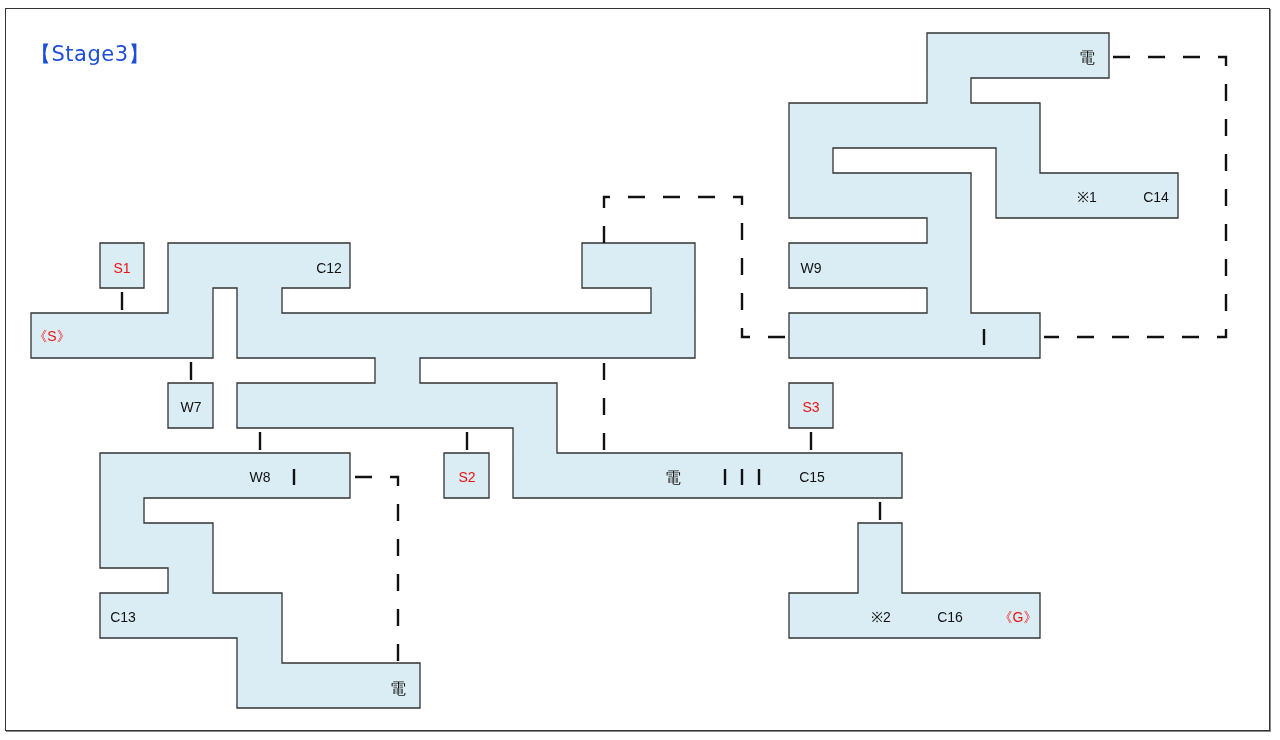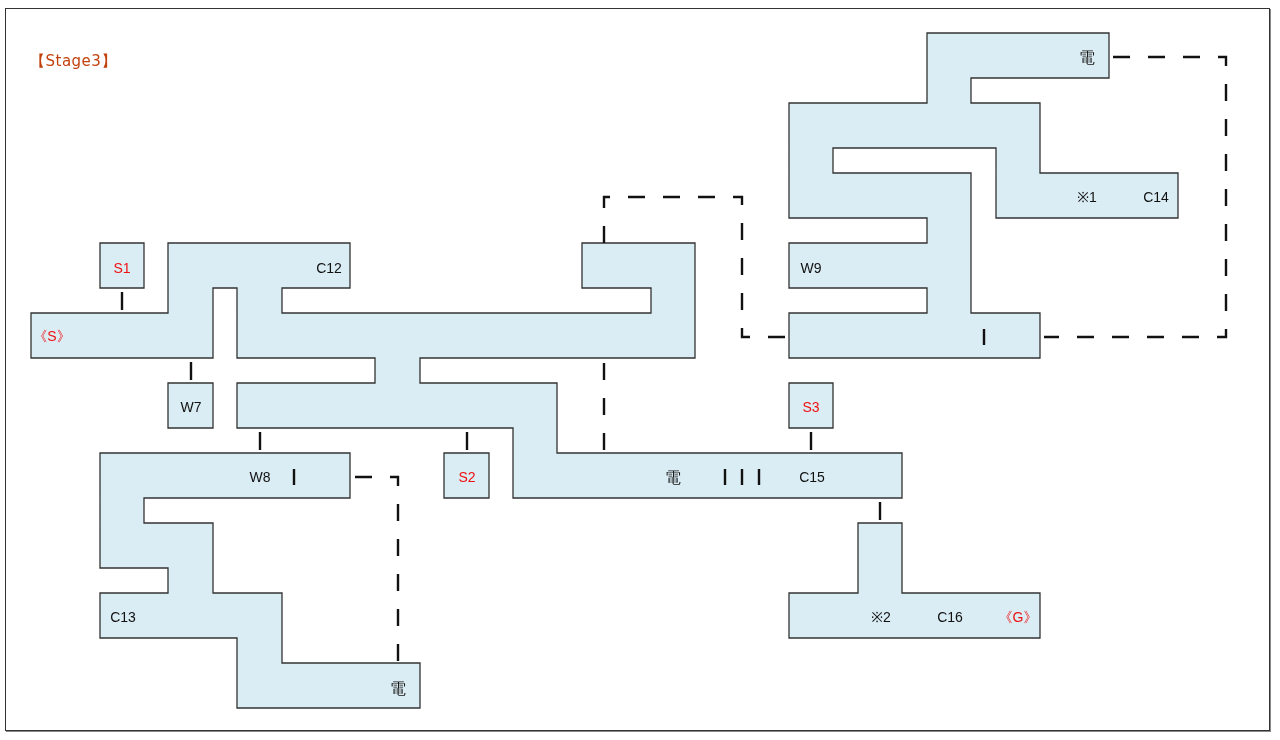--- a/index.html
+++ b/index.html
@@ -1,20 +1,20 @@
 <!DOCTYPE html>
 <html><head>
 <meta charset="utf-8">
 <style>
   html, body { margin: 0; padding: 0; background: #ffffff; }
   body { width: 1280px; height: 740px; position: relative; overflow: hidden;
          font-family: "Liberation Sans", "DejaVu Sans", sans-serif; }
   #frame { position: absolute; left: 5px; top: 8px; width: 1265px; height: 723px;
            border: 1px solid #333; box-shadow: 1px 1px 0 #888; background: #fff; box-sizing: border-box; }
-  #stage-title { position: absolute; left: 30px; top: 52px; font-size: 15px; color: #c2410c;
+  #stage-title { position: absolute; left: 30px; top: 40px; font-size: 21px; color: #1d4ed8;
                  font-family: "DejaVu Sans", sans-serif; letter-spacing: 0.5px; }
   svg#map { position: absolute; left: 0; top: 0; width: 1280px; height: 740px; }
   .room { fill: #dbedf4; stroke: #333333; stroke-width: 1.3; }
   .lbl { font-size: 14px; font-family: "Liberation Sans", sans-serif; dominant-baseline: middle; }
   .lbl-kanji { font-size: 16px; font-family: "DejaVu Sans", sans-serif; }
   .conn { stroke: #111; stroke-width: 2.4; }
   .dash { stroke: #111; stroke-width: 2.4; fill: none; stroke-dasharray: 17 18; }
 </style>
 </head>
 <body>

